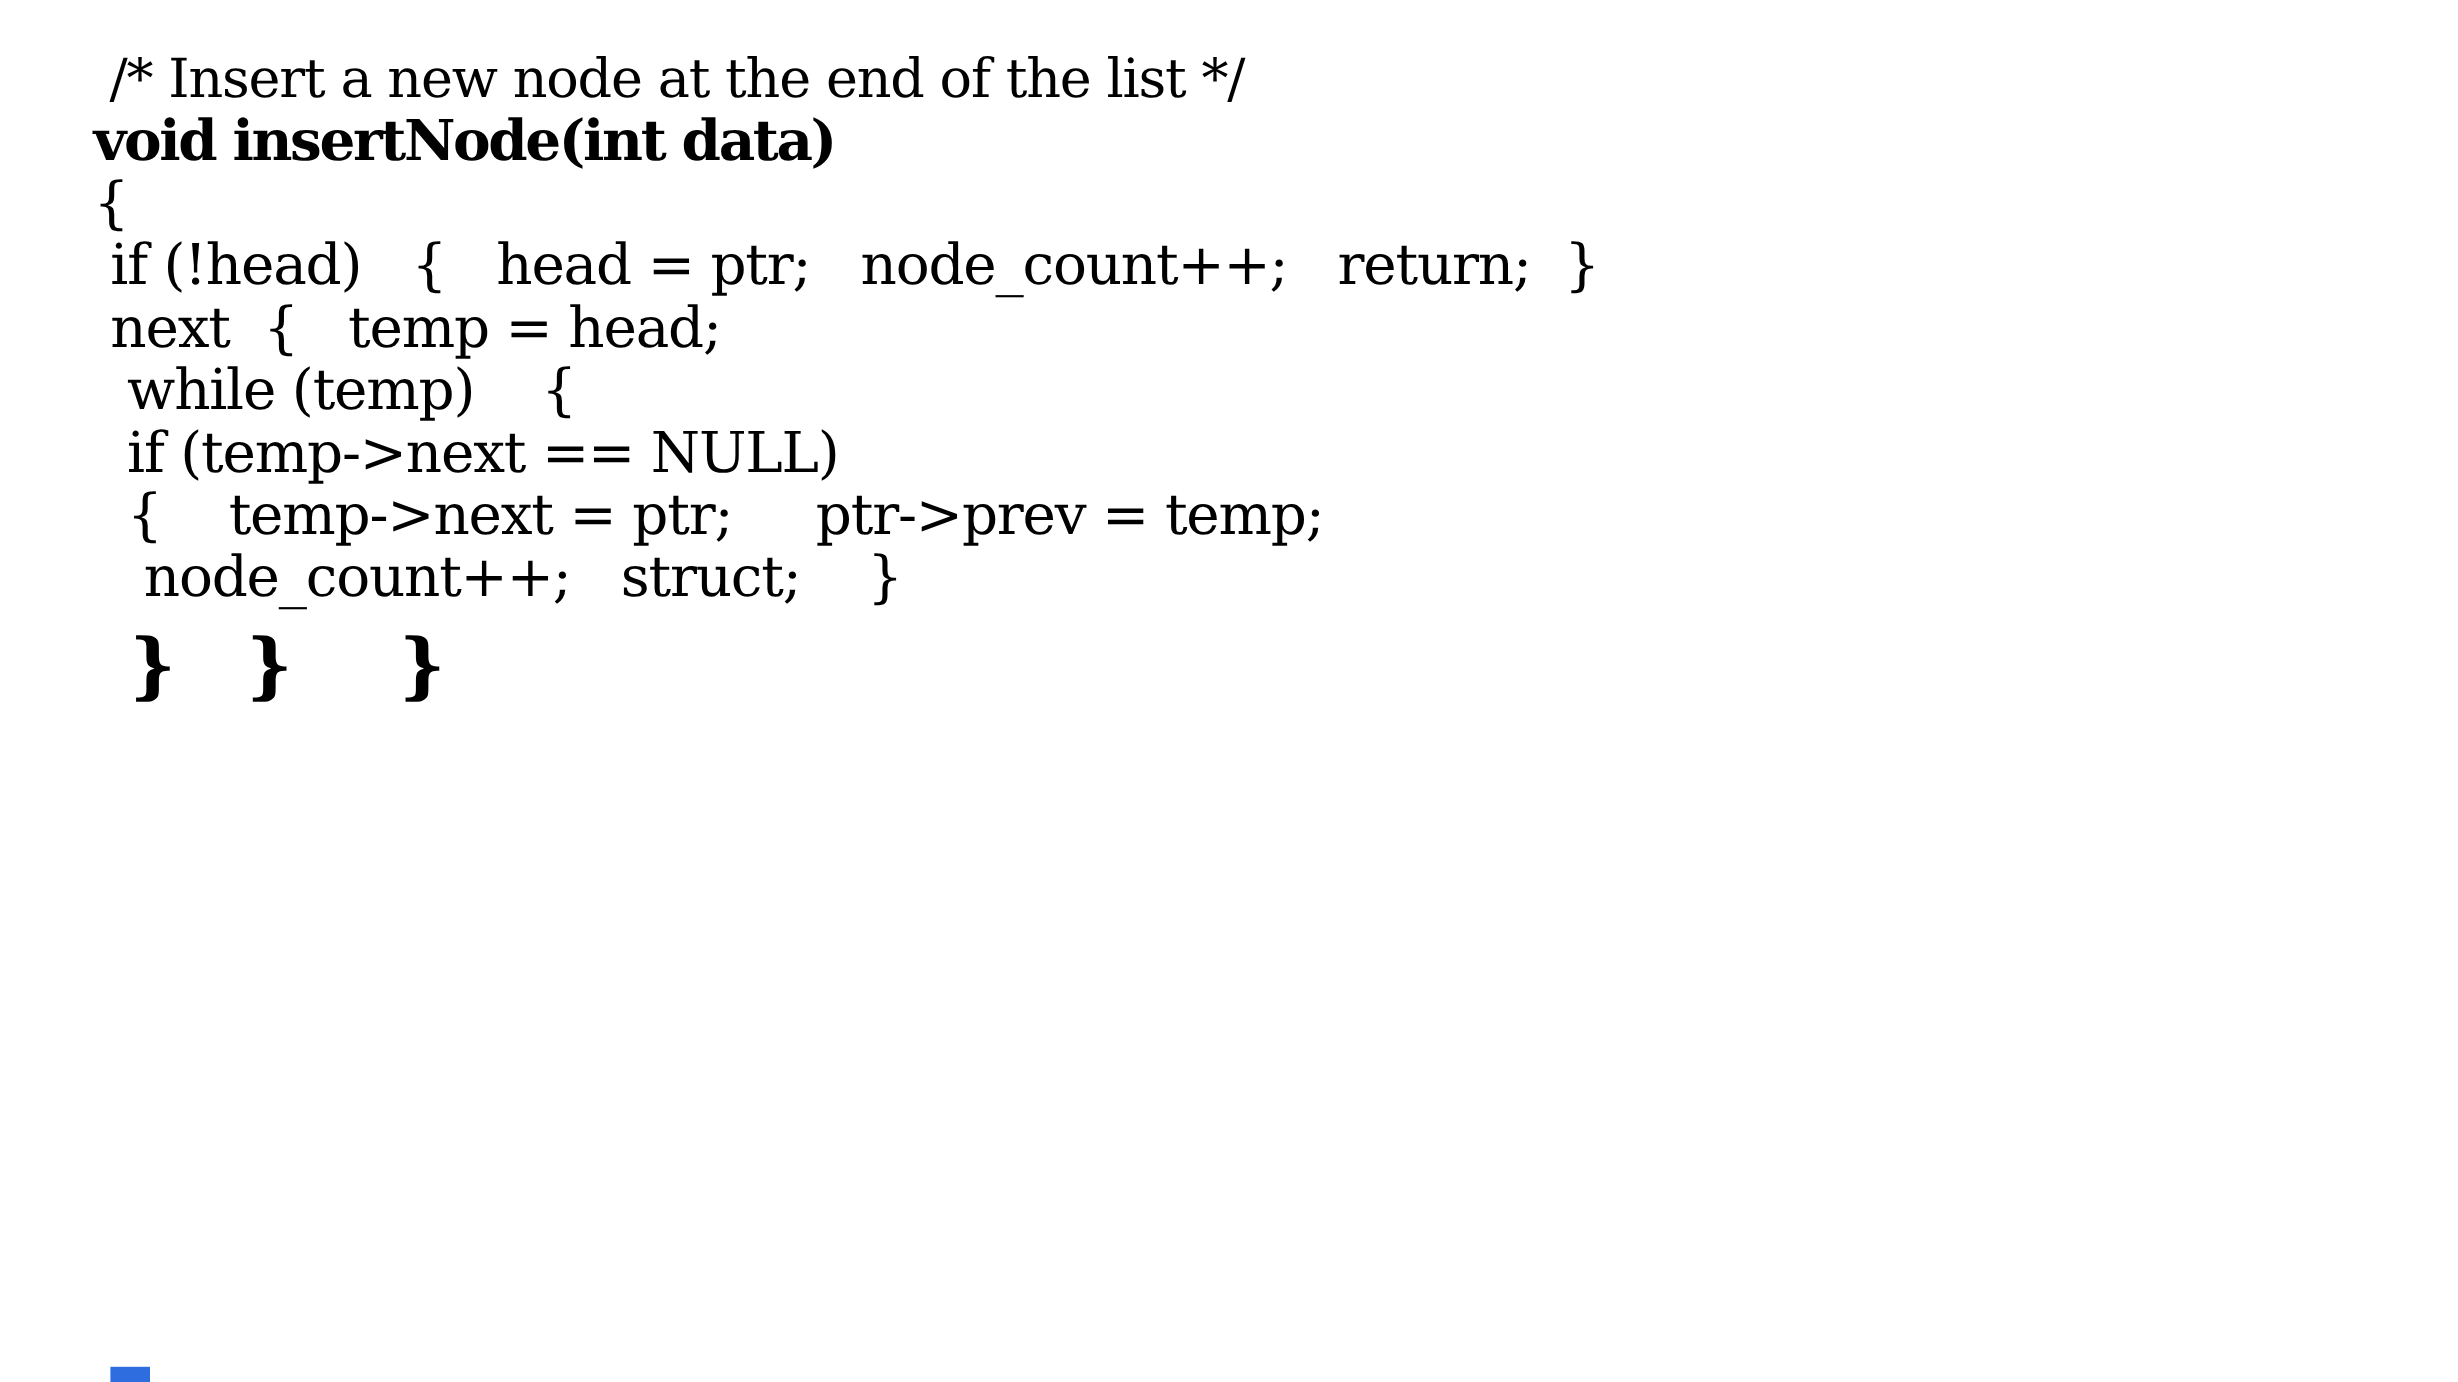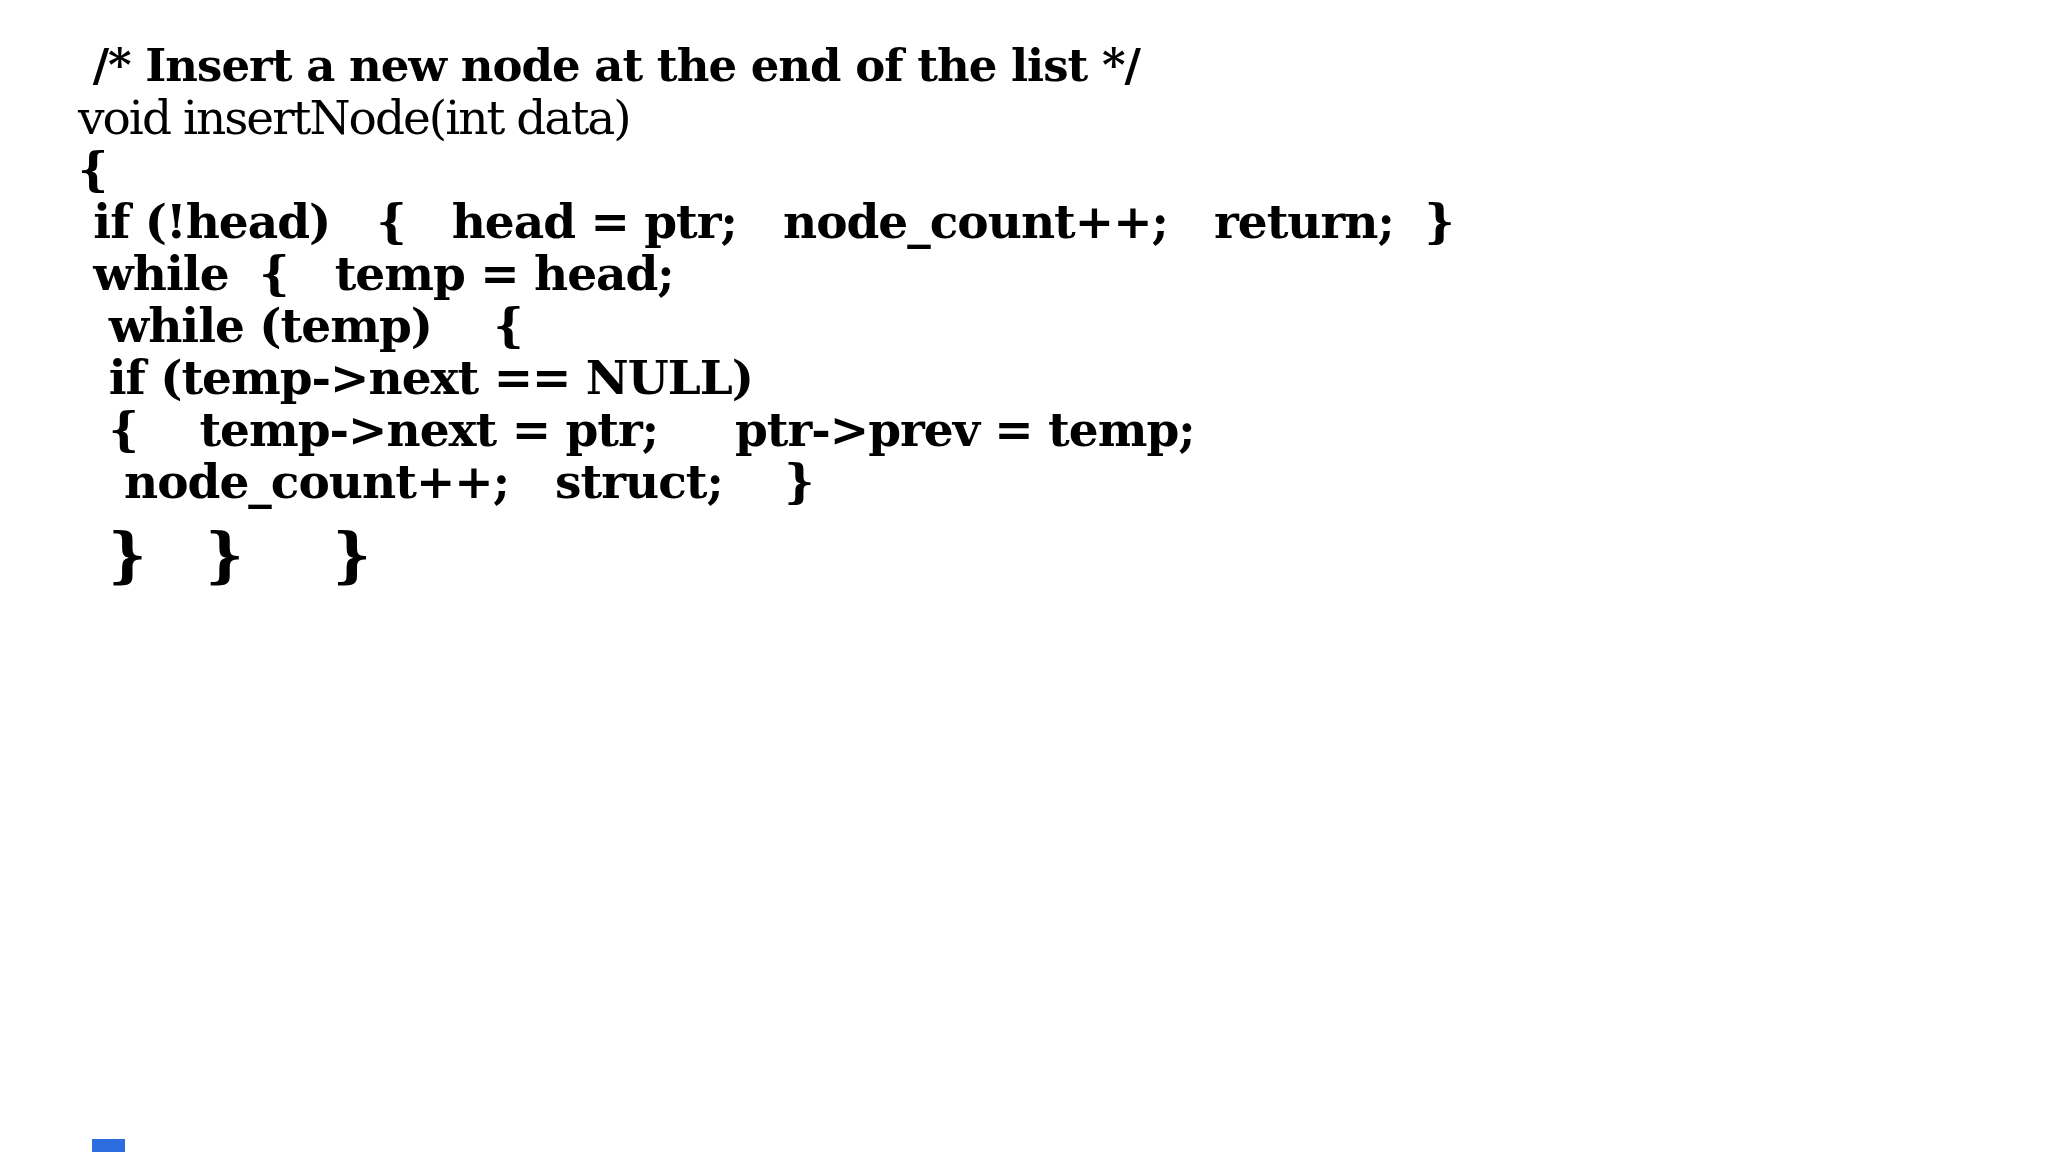--- a/index.html
+++ b/index.html
@@ -19,27 +19,26 @@
     left: 78px;
     top: 40px;
     color: #000000;
   }
   .code-line {
     white-space: pre;
     font-size: 47px;
     line-height: 52px;
     color: #000000;
     letter-spacing: -1px;
-    font-weight: bold;
   }
   .code-line.comment {
     font-size: 45px;
   }
   .code-line.signature {
-    font-weight: 400;
+    font-weight: 700;
     font-size: 47px;
     letter-spacing: -2px;
   }
   .code-line.closing {
     font-weight: 700;
     font-size: 60px;
     line-height: 66px;
     margin-top: 14px;
     word-spacing: 10px;
   }
@@ -52,21 +51,21 @@
   }
 </style>
 </head>
 <body style="background: rgb(255, 255, 255);">
 
 <div class="code-block">
   <div class="code-line comment"> /* Insert a new node at the end of the list */</div>
   <div class="code-line signature">void insertNode(int data)</div>
   <div class="code-line">{</div>
   <div class="code-line"> if (!head)   {   head = ptr;   node_count++;   return;  }</div>
-  <div class="code-line"> while  {   temp = head;</div>
+  <div class="code-line"> next  {   temp = head;</div>
   <div class="code-line">  while (temp)    {</div>
   <div class="code-line">  if (temp-&gt;next == NULL)</div>
   <div class="code-line">  {    temp-&gt;next = ptr;     ptr-&gt;prev = temp;</div>
   <div class="code-line">   node_count++;   struct;    }</div>
   <div class="code-line closing"> }  }   }</div>
 </div>
 
 <div class="corner-marker" style="background: rgb(46, 109, 224);"></div>
 
 </body></html>

